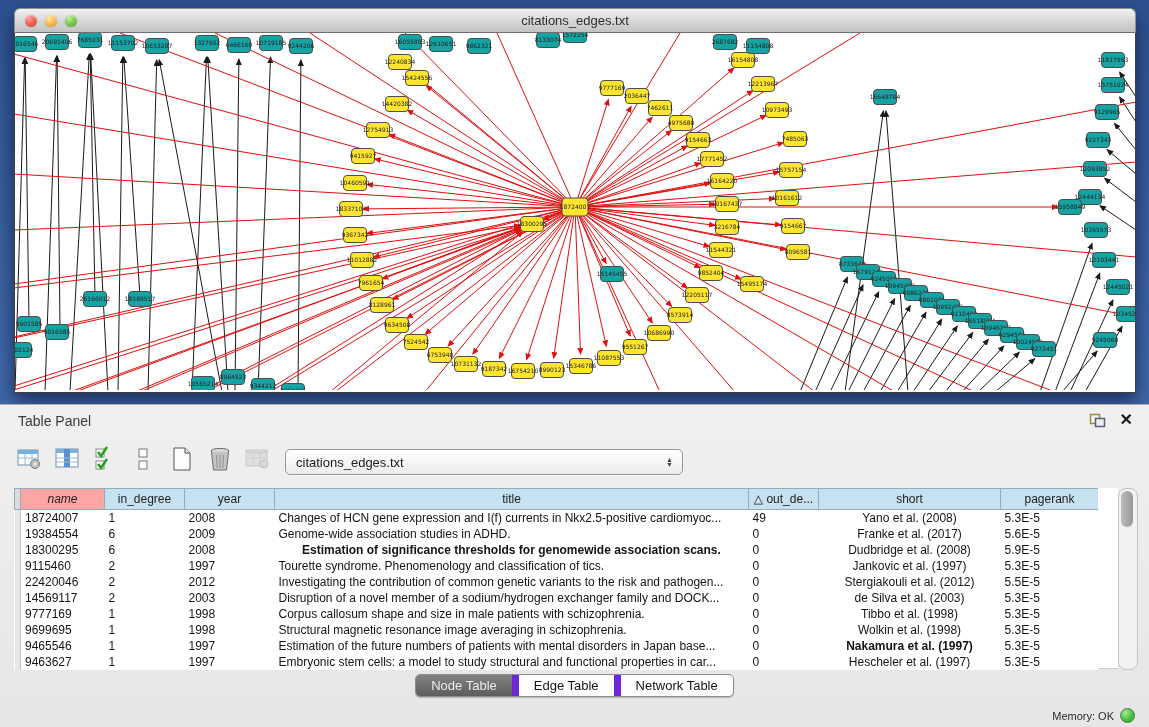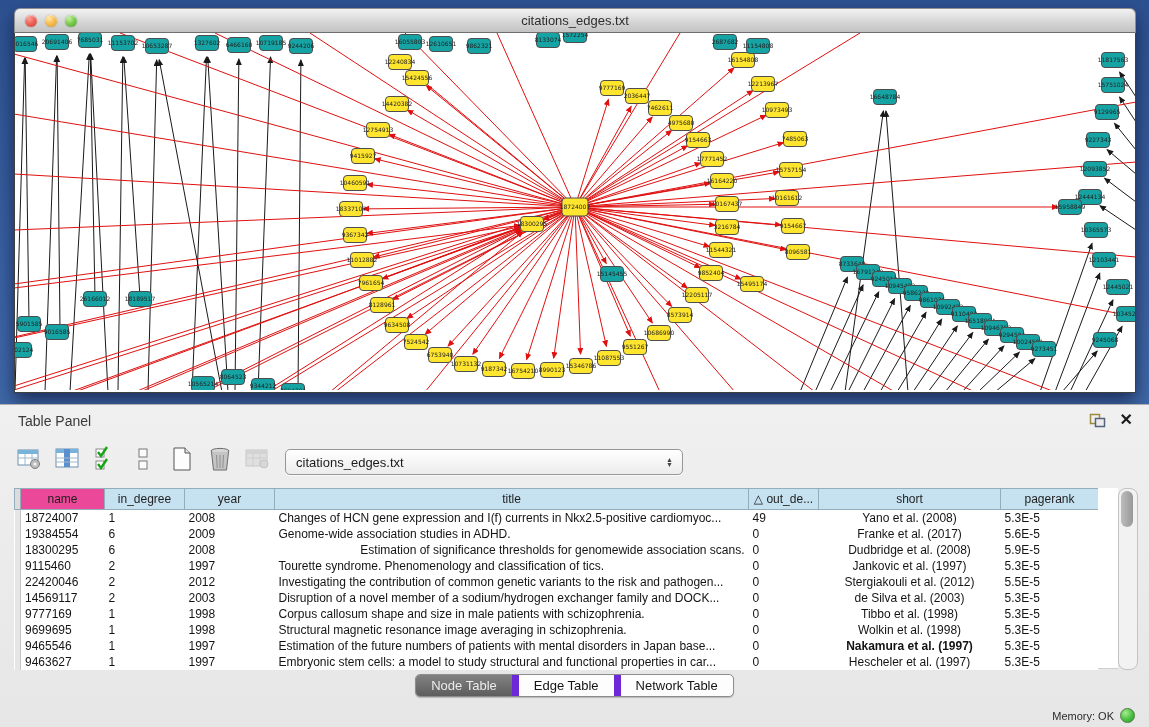--- a/index.html
+++ b/index.html
@@ -36,21 +36,21 @@
     border-radius:5px;background:linear-gradient(180deg,#ffffff,#ececec);display:flex;align-items:center;
     box-shadow:0 1px 0 rgba(255,255,255,.7);}
   .selector .val{flex:1;font-size:13px;color:#1b1b1b;padding-left:10px;}
   .spin{display:flex;flex-direction:column;margin-right:9px;line-height:5px;font-size:7px;color:#444;}
   
   .tblwrap{position:absolute;left:14px;top:83px;width:1122px;height:184px;}
   table{border-collapse:collapse;table-layout:fixed;background:#fff;}
   th{height:20px;font-size:12px;font-weight:normal;color:#1e1e1e;text-align:center;
     background:#c6e1f0;border:1px solid #93adbb;border-left:none;padding:0;}
   th.strip{background:#dcdcdc;border-left:1px solid #93adbb;}
-  th.hgray{background:#ec4899;}
+  th.hgray{background:#fca5a5;font-style:italic;}
   td{height:16px;font-size:12px;color:#141414;padding:0 4px;white-space:nowrap;overflow:hidden;line-height:16px;}
   td.strip{background:#e6e6e6;border-right:1px solid #c4c4c4;padding:0;}
   .filler{position:absolute;left:1084px;top:0;width:20px;height:180px;background:#fff;border-bottom:1px solid #cfcfcf;}
   .vscroll{position:absolute;left:1104px;top:0;width:18px;height:180px;background:#f2f2f2;
     border:1px solid #c3c3c3;border-radius:8px;}
   .vthumb{position:absolute;left:2px;top:2px;width:12px;height:36px;border-radius:7px;
     background:linear-gradient(90deg,#bdbdbd,#989898);}
   
   .tabbar{position:absolute;left:0;right:0;top:269px;display:flex;justify-content:center;}
   .seg{display:inline-flex;border:1px solid #8d8d8d;border-radius:5px;overflow:hidden;
@@ -735,21 +735,21 @@
               <td style="text-align: left;">Genome-wide association studies in ADHD.</td>
               <td style="text-align: left;">0</td>
               <td style="text-align: center;">Franke et al. (2017)</td>
               <td style="text-align: left;">5.6E-5</td>
             </tr>
             <tr>
               <td class="strip"></td>
               <td style="text-align: left;">18300295</td>
               <td style="text-align: left;">6</td>
               <td style="text-align: left;">2008</td>
-              <td style="text-align: right;">Estimation of significance thresholds for genomewide association scans.</td>
+              <td style="text-align: center; font-weight: bold;">Estimation of significance thresholds for genomewide association scans.</td>
               <td style="text-align: left;">0</td>
               <td style="text-align: center;">Dudbridge et al. (2008)</td>
               <td style="text-align: left;">5.9E-5</td>
             </tr>
             <tr>
               <td class="strip"></td>
               <td style="text-align: left;">9115460</td>
               <td style="text-align: left;">2</td>
               <td style="text-align: left;">1997</td>
               <td style="text-align: left;">Tourette syndrome. Phenomenology and classification of tics.</td>

